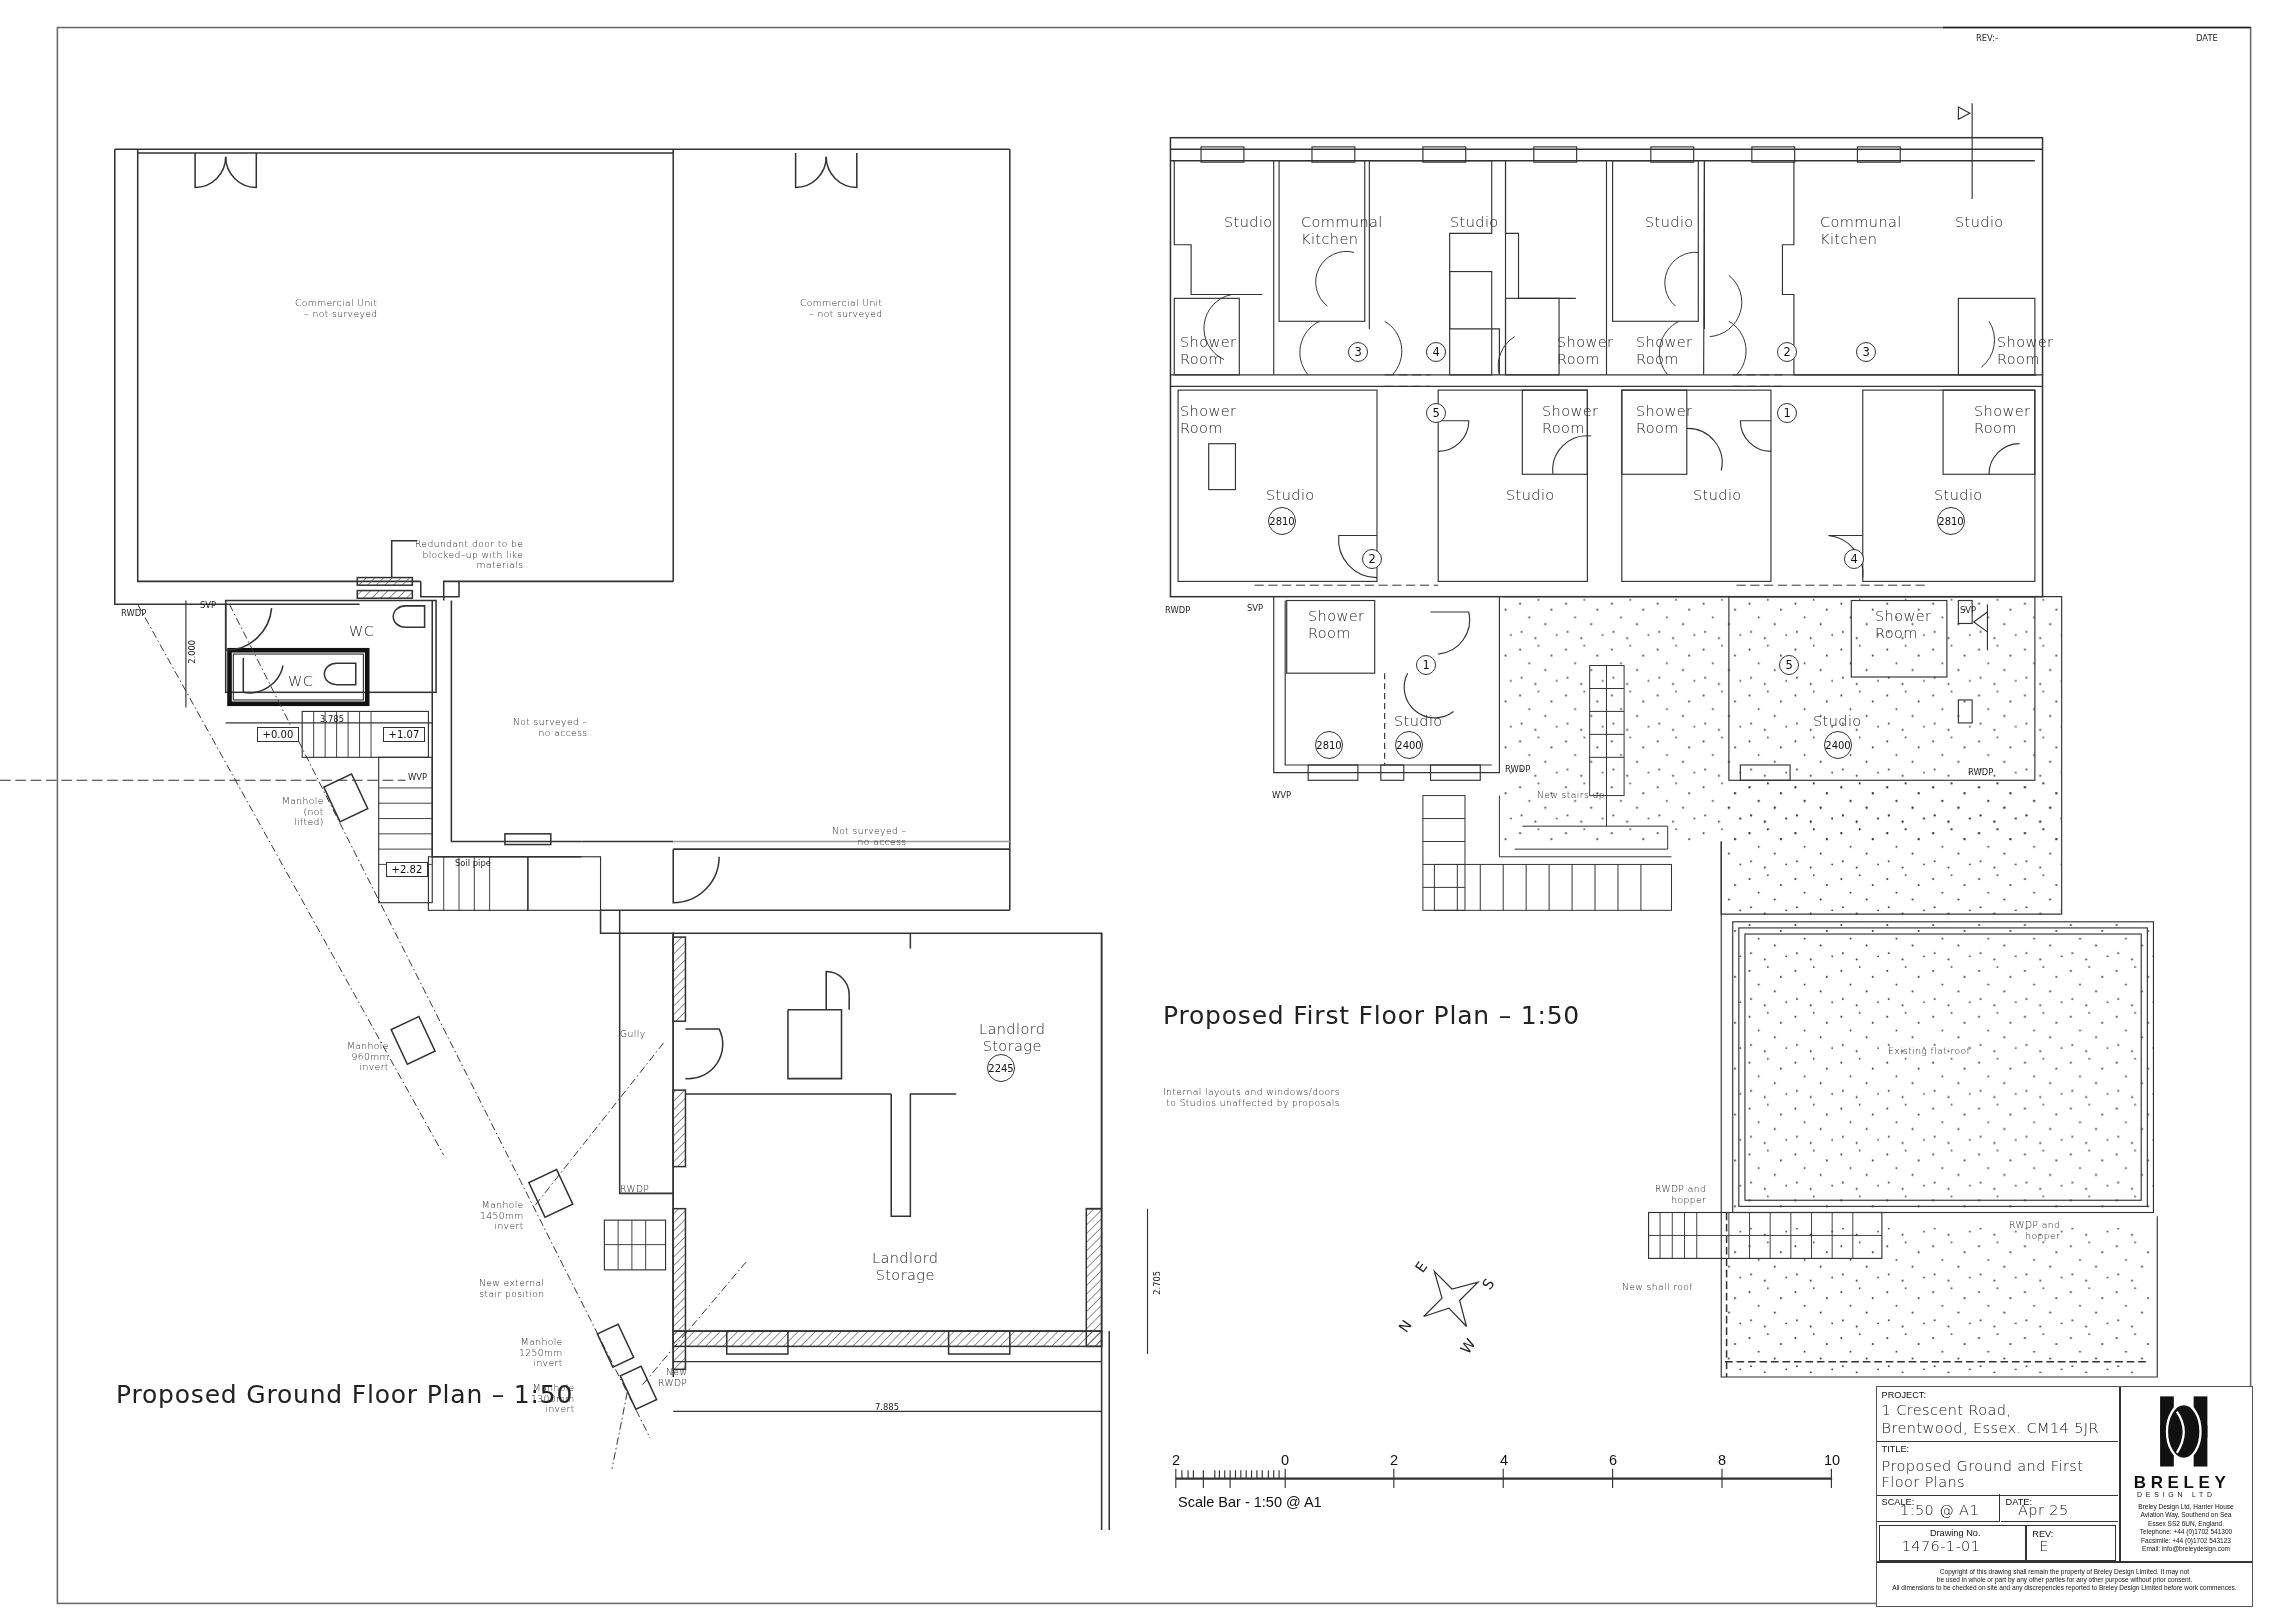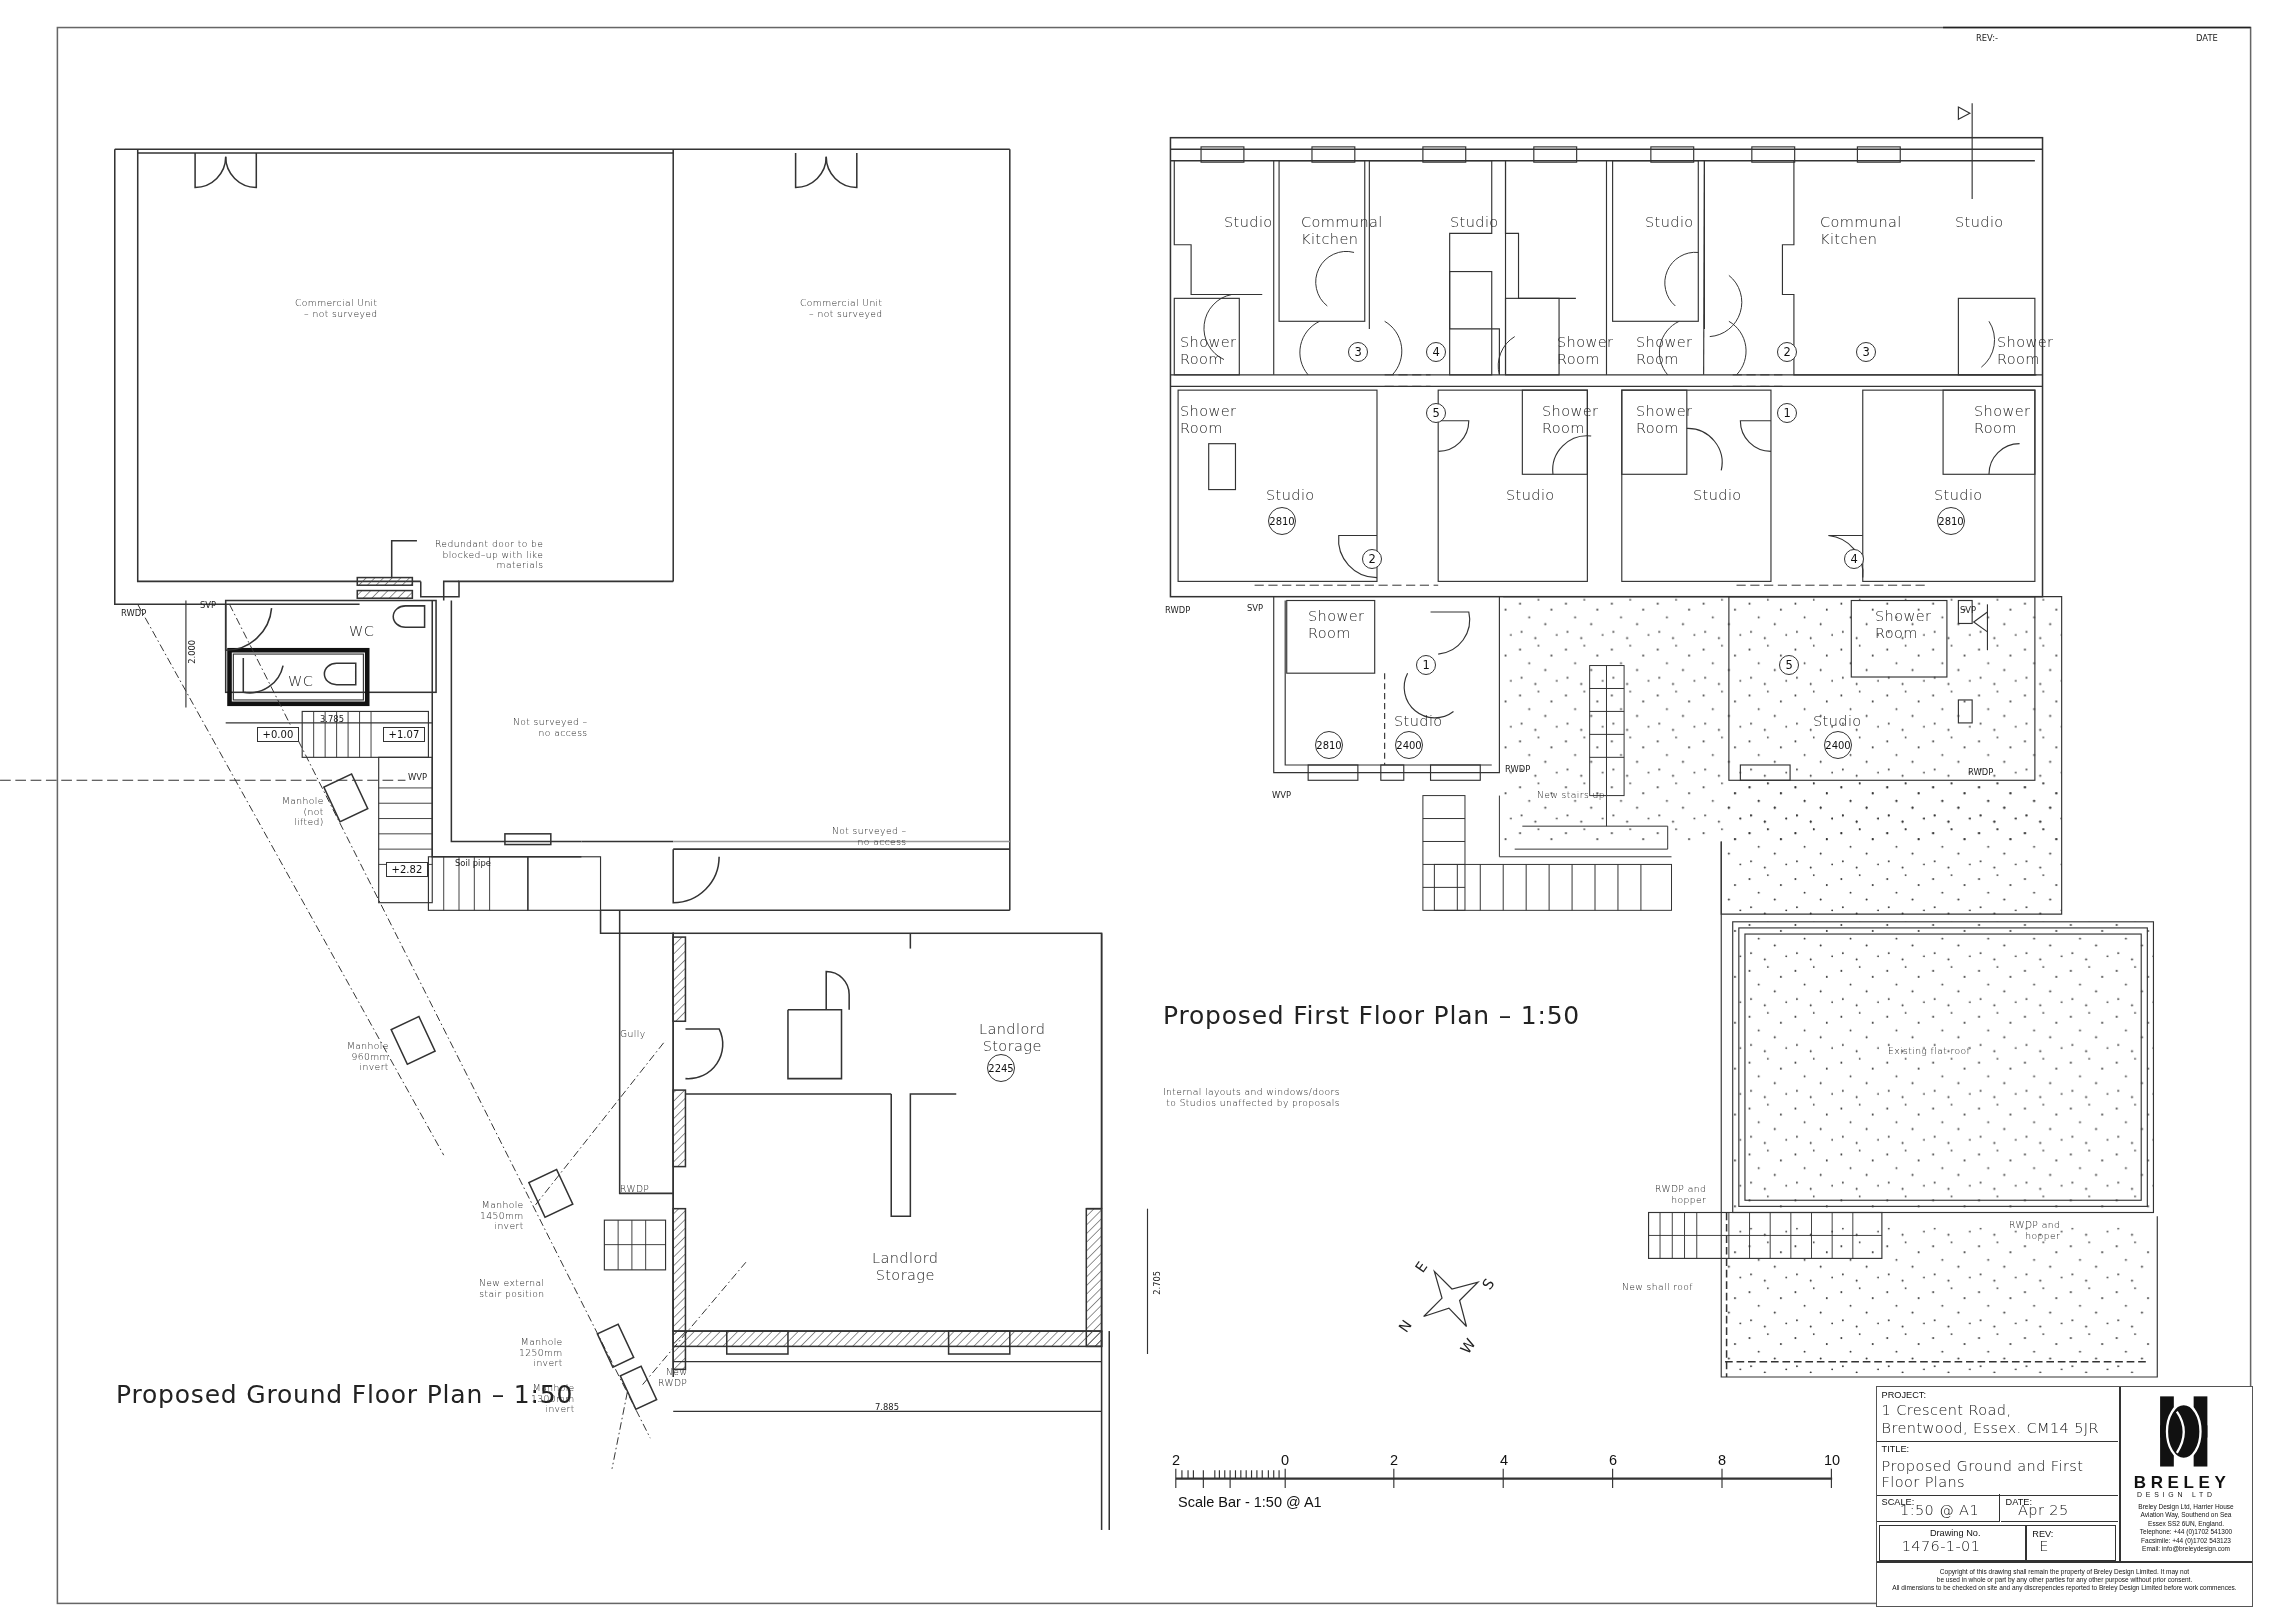--- a/index.html
+++ b/index.html
@@ -335,21 +335,21 @@
 </svg>
 
 <span class="lbl small" style="left:1976px;top:34px;">REV:-</span>
 <span class="lbl small" style="left:2196px;top:34px;">DATE</span>
 
 <div>
   <span class="lbl note cad" style="left:295px;top:298px;">Commercial Unit
 – not surveyed</span>
   <span class="lbl note cad" style="left:800px;top:298px;">Commercial Unit
 – not surveyed</span>
-  <span class="lbl note cad" style="left:415px;top:539px;margin-left:20px;">Redundant door to be
+  <span class="lbl note cad" style="left:415px;top:539px;">Redundant door to be
 blocked–up with like
 materials</span>
   <span class="lbl small" style="left:121px;top:609px;">RWDP</span>
   <span class="lbl small" style="left:200px;top:601px;">SVP</span>
   <span class="lbl room cad" style="left:349px;top:623px;">WC</span>
   <span class="lbl room cad" style="left:288px;top:673px;">WC</span>
   <span class="lbl small" style="left:181px;top:647px;transform:rotate(-90deg);">2.000</span>
   <span class="lbl small" style="left:320px;top:715px;">3.785</span>
   <span class="level-box" style="left:257px;top:727px;">+0.00</span>
   <span class="level-box" style="left:383px;top:727px;">+1.07</span>

